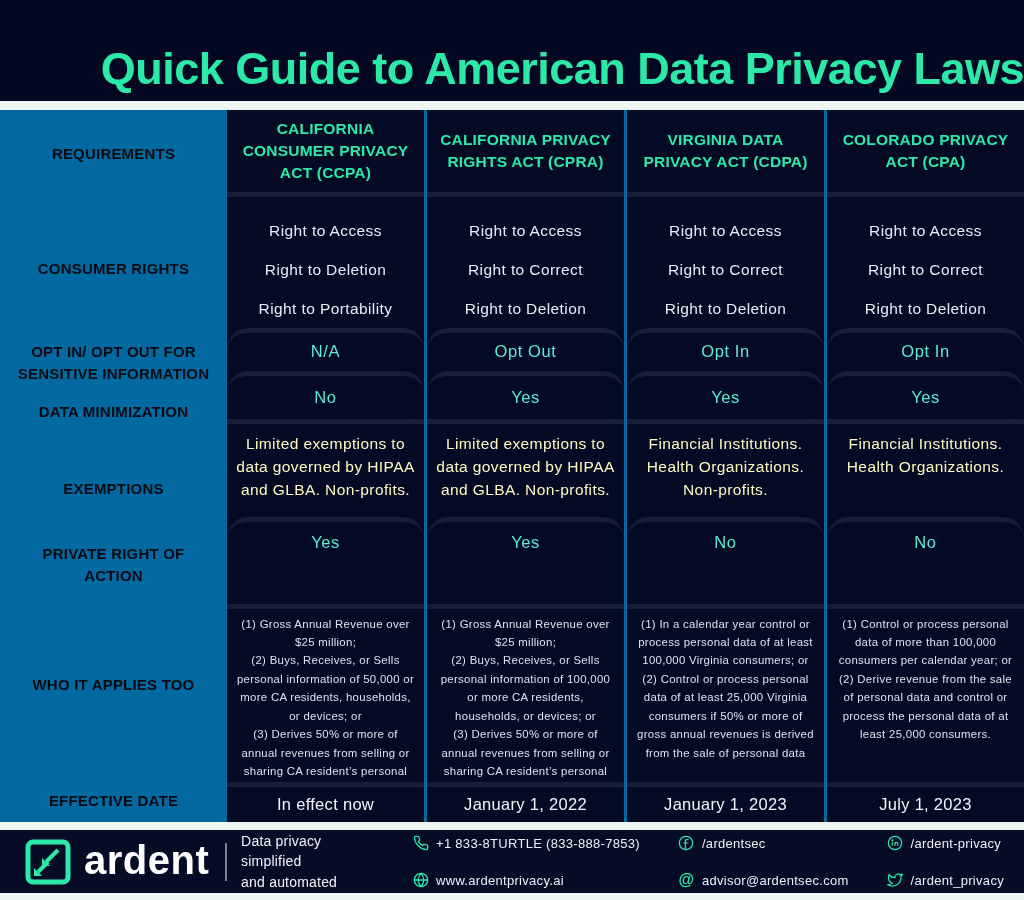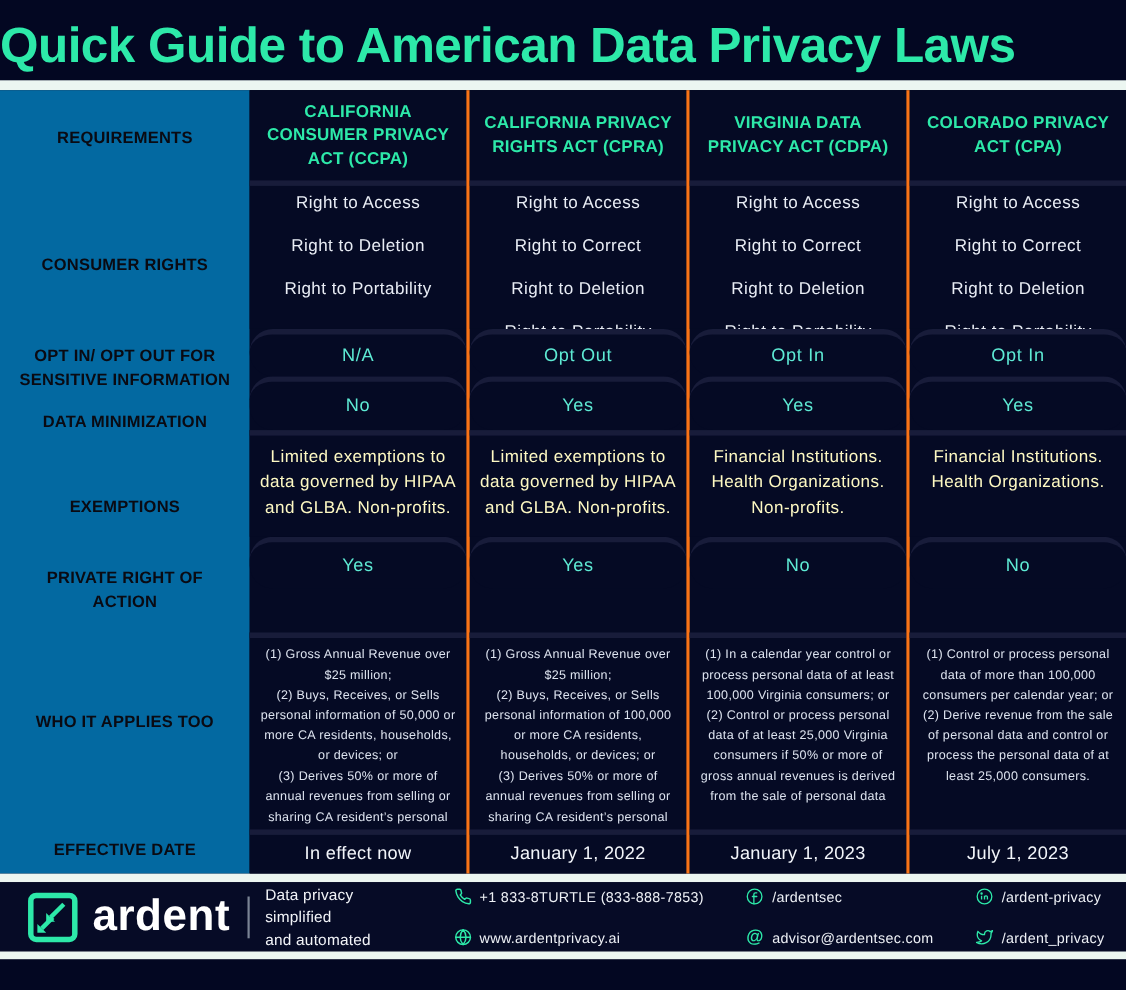--- a/index.html
+++ b/index.html
@@ -1,43 +1,43 @@
 <!DOCTYPE html>
 <html><head>
 <meta charset="utf-8">
 <style>
   * { margin:0; padding:0; box-sizing:border-box; }
   html,body { background:#030722; }
   body { font-family:"Liberation Sans", sans-serif; }
   .page { position:relative; width:1024px; height:900px; overflow:hidden; background:#030722; }
 
   
-  .titlebar { height:73px; display:flex; align-items:flex-end; justify-content:flex-start; }
+  .titlebar { height:101px; display:flex; align-items:flex-end; justify-content:flex-end; }
   .main-title { color:#2de9a9; font-size:45px; font-weight:800; letter-spacing:-0.5px; line-height:1; padding-bottom:10px; white-space:nowrap; }
   .white-strip { width:100%; background:#ecf6f1; }
   .strip-top { height:9px; }
   .strip-mid { height:8px; }
   .strip-bot { height:7px; }
 
   
   .table { display:flex; height:712px; }
   .col-side { width:227px; background:#0369a1; display:flex; flex-direction:column; }
   .side-cell { display:flex; align-items:center; justify-content:center; text-align:center;
                color:#0a0a12; font-weight:700; font-size:15px; line-height:1.45; padding:0 14px; letter-spacing:0.2px; }
   .col-law { flex:1; display:flex; flex-direction:column; background:#050a24; }
-  .col-law + .col-law { border-left:3px solid #f97316; }
+  .col-law + .col-law { border-left:3px solid #0369a1; }
   .cell { background:#050a24; overflow:hidden; }
   .cell + .cell { border-top:5px solid #181c3a; }
 
   .h-header{height:87px} .h-rights{height:143px} .h-opt{height:46px} .h-min{height:51px}
   .h-ex{height:103px} .h-pra{height:50px} .h-who{height:190px} .h-date{height:42px}
 
   .law-title { display:flex; align-items:center; justify-content:center; text-align:center;
                color:#2de9a9; font-weight:700; font-size:15.5px; line-height:1.4; padding:4px 10px; letter-spacing:0.2px; }
-  .rights-cell { display:flex; flex-direction:column; align-items:center; padding-top:6px; gap:19px;
+  .rights-cell { display:flex; flex-direction:column; align-items:center; padding-top:24px; gap:19px;
                  color:#e9edf5; font-size:15.5px; line-height:20px; letter-spacing:0.4px; }
   .value-cell { display:flex; align-items:center; justify-content:center;
                 color:#5eead4; font-size:16.5px; letter-spacing:0.6px;border-radius:21px; }
   .ex-cell { text-align:center; color:#fef9c3; font-size:15.5px; line-height:23px; letter-spacing:0.4px;
              padding:8px 8px 0 8px; white-space:pre-line; }
   .who-cell { text-align:center; color:#dde3ef; font-size:11.4px; line-height:18.4px; letter-spacing:0.3px;
               padding:6px 7px 0 7px; white-space:pre-line;margin-top:40px; }
   .date-cell { display:flex; align-items:center; justify-content:center;
                color:#f2f5fa; font-size:16.5px; letter-spacing:0.3px; }
 

